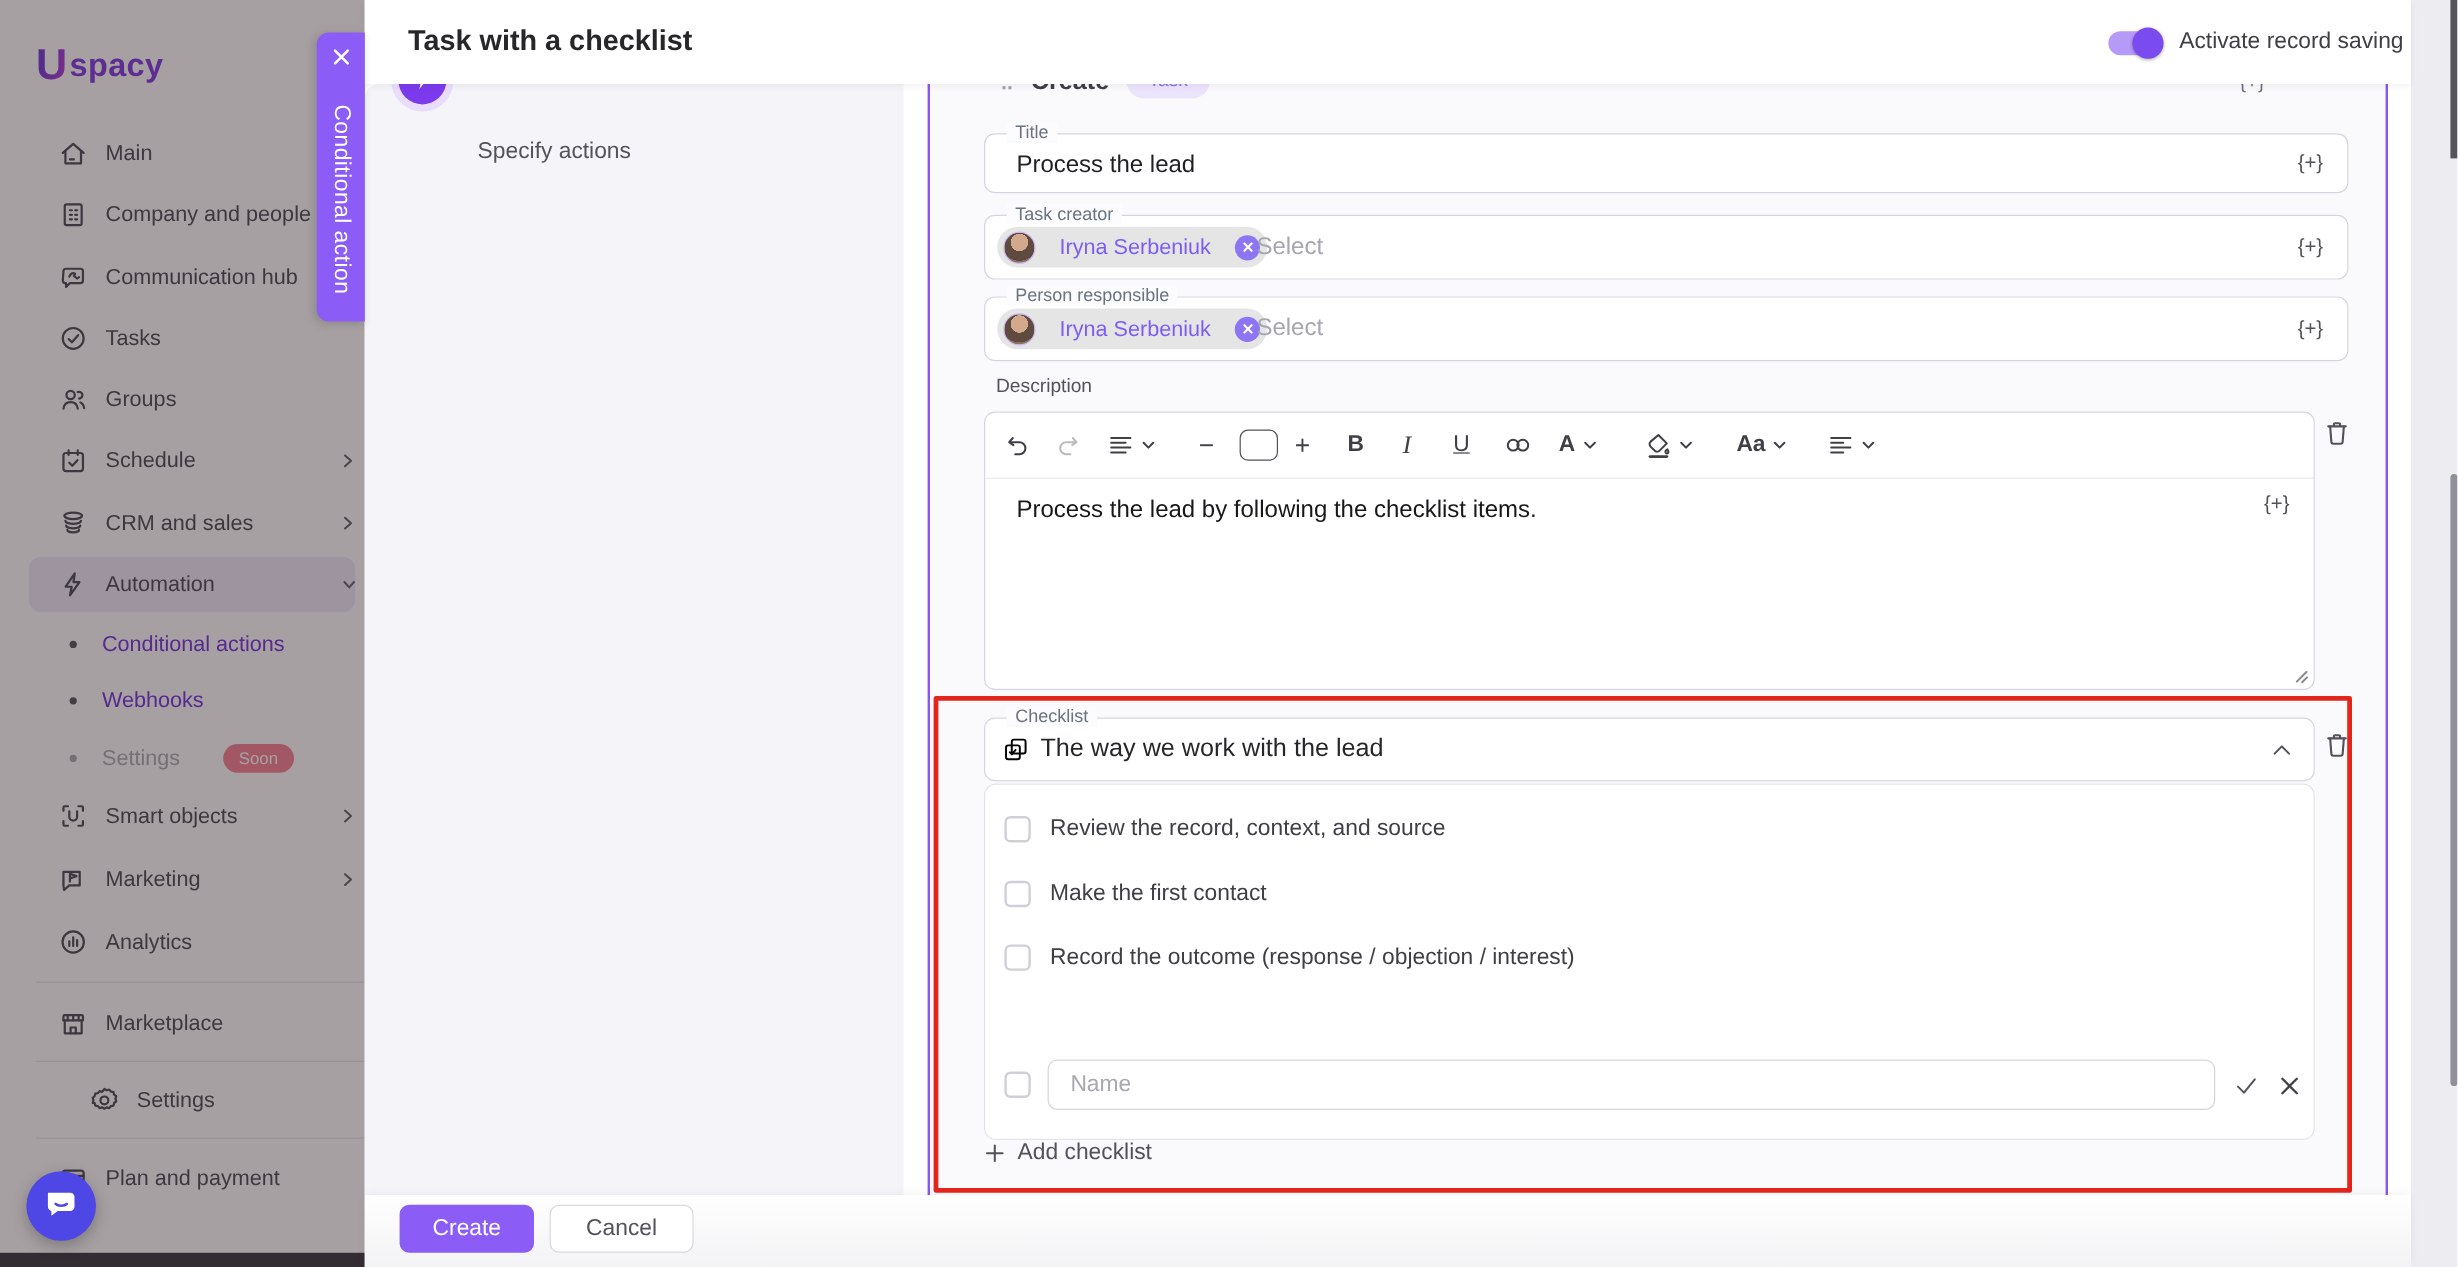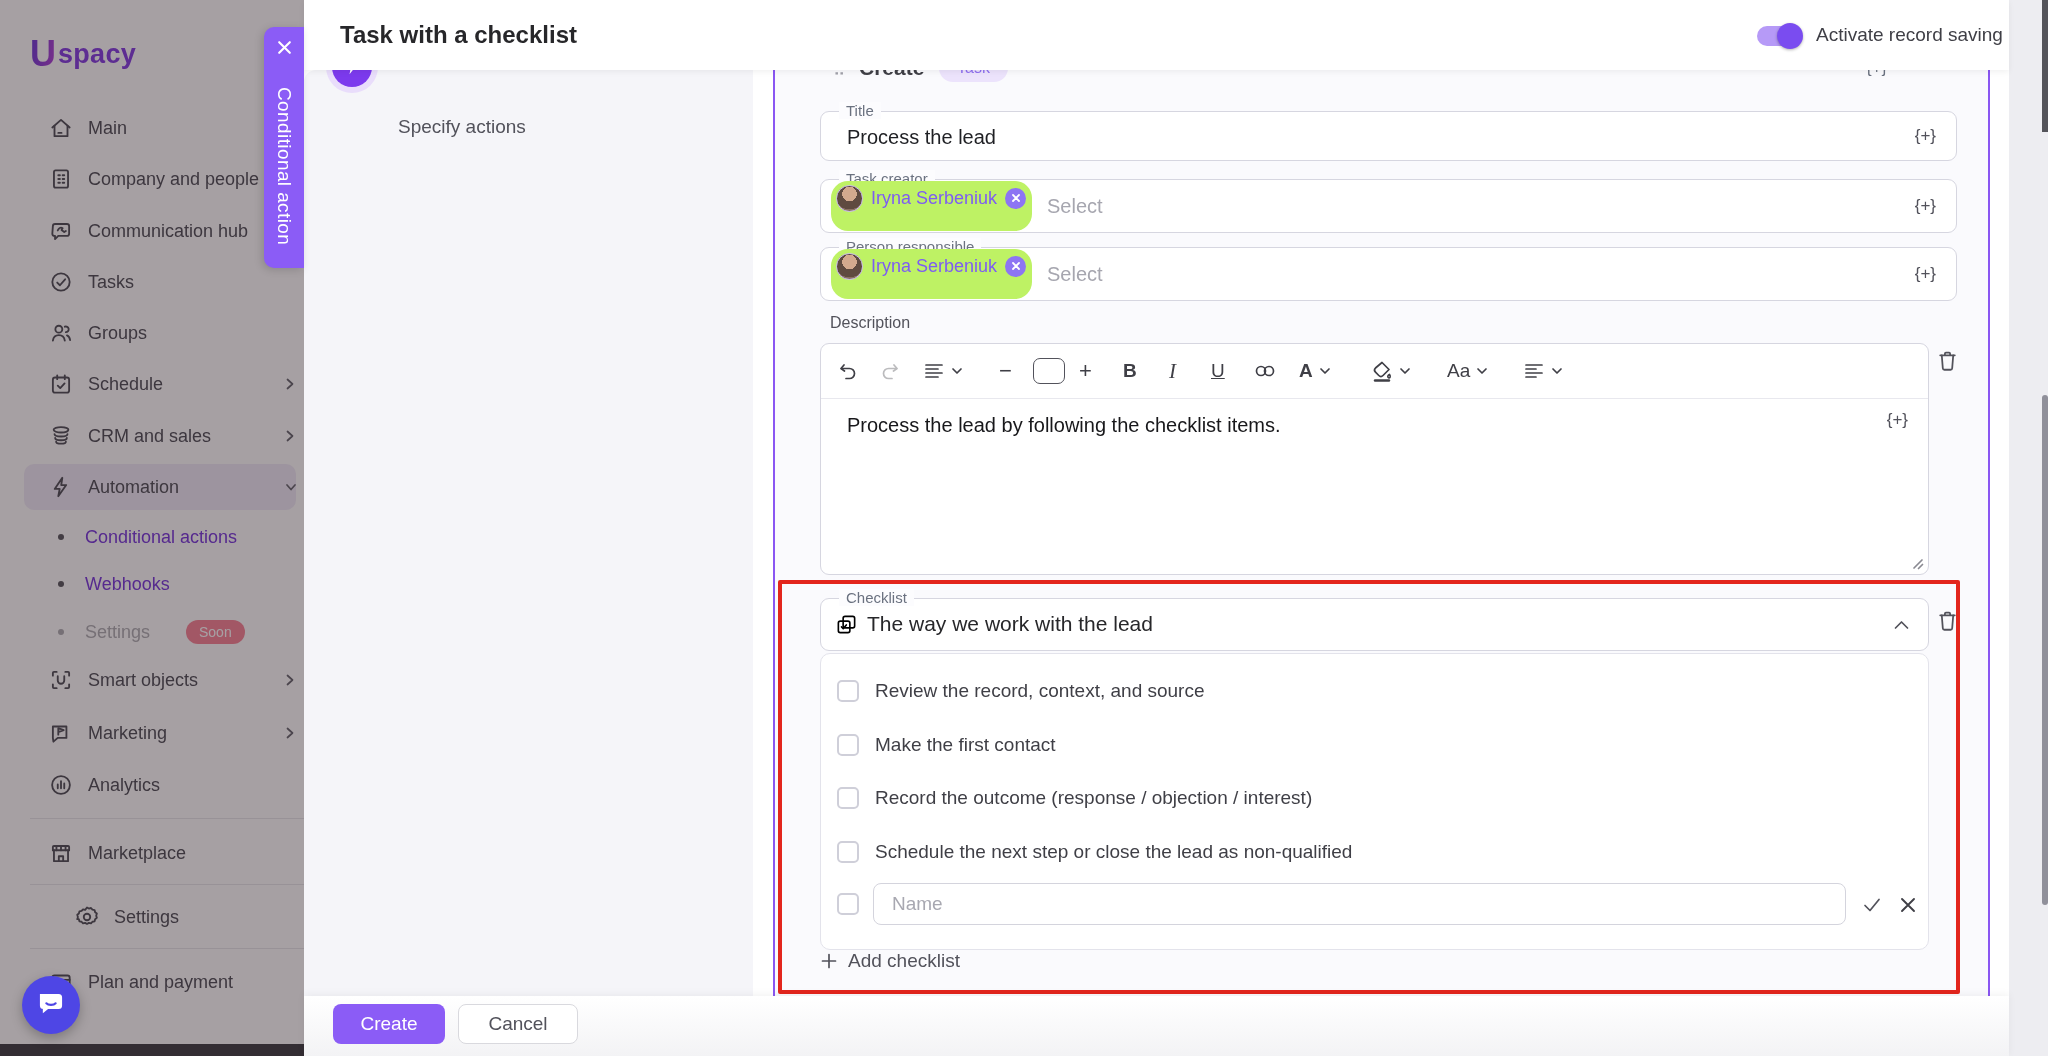--- a/index.html
+++ b/index.html
@@ -48,21 +48,21 @@
   .ghost-dots{position:absolute;left:58px;top:4px;color:#a1a1aa;font-size:17px;letter-spacing:1px;}
   .ghost-create{position:absolute;left:84px;top:0;font-size:21px;font-weight:700;color:#3f3f46;}
   .ghost-pill{position:absolute;left:164px;top:-2px;height:28px;line-height:28px;background:#ece3fc;color:#8f6ff0;border-radius:14px;padding:0 18px;font-size:16px;}
   .ghost-var{position:absolute;left:1091px;top:2px;color:#6b7280;font-size:17px;}
   .ghost-chev{position:absolute;left:1181px;top:2px;color:#6b7280;}
 
   .field{position:absolute;left:45px;width:1137px;background:#fff;border:1.5px solid #d6d6e0;border-radius:9px;box-sizing:border-box;}
   .field-label{position:absolute;left:18px;top:-10px;font-size:15px;color:#6b7280;background:#fcfcfe;padding:0 7px;white-space:nowrap;text-align:right;}
   .field-var{position:absolute;right:20px;top:50%;transform:translateY(-50%);color:#52525b;font-size:17px;}
   .title-input{position:absolute;left:24px;top:0;width:900px;height:100%;border:0;outline:0;background:transparent;font-size:20px;color:#1f2024;font-family:"Liberation Sans",sans-serif;}
-  .chip{position:absolute;left:10px;top:50%;transform:translateY(-50%);height:34px;background:#bef264;border-radius:17px;display:flex;align-items:center;padding:0 6px 16px 5px;gap:8px;}
+  .chip{position:absolute;left:10px;top:50%;transform:translateY(-50%);height:34px;background:#e5e5e5;border-radius:17px;display:flex;align-items:center;padding:0 6px 0 5px;gap:20px;}
   .chip-avatar{width:25px;height:25px;border-radius:50%;background:radial-gradient(circle at 50% 32%,#d3a98e 0 34%,#5f4a40 35% 72%,#8a7163 73%);border:1px solid #cbb9f2;}
   .chip-name{font-size:18px;color:#7d5cf3;white-space:nowrap;}
   .chip-x{width:21px;height:21px;border-radius:50%;background:#8d75f3;display:flex;align-items:center;justify-content:center;color:#fff;}
   .select-ph{position:absolute;left:226px;top:50%;transform:translateY(-50%);font-size:20px;color:#a6a6af;}
 
   .desc-label{position:absolute;left:55px;top:264px;font-size:16px;color:#52525b;}
   .editor{position:absolute;left:45px;top:293px;width:1109px;height:232px;background:#fff;border:1.5px solid #d6d6e0;border-radius:9px;box-sizing:border-box;}
   .tb{position:absolute;top:27px;transform:translateY(-50%);color:#3f3f46;display:flex;align-items:center;gap:5px;}
   .tb-letter{font-size:19px;color:#3f3f46;}
   .editor-sep{position:absolute;left:0;top:54px;width:100%;height:0;border-top:1px solid #e8e8ee;}
@@ -381,21 +381,21 @@
             <svg class="ic" width="22" height="22" viewBox="0 0 22 22">
               <path d="M11 2.5 18 9.5l-6 6a3 3 0 0 1-4.2 0L4.5 12.2a3 3 0 0 1 0-4.2z"></path>
               <path d="M18.5 14.5c.8 1.2 1.2 2.2.5 3-.6.6-1.6.4-2-.4-.4-.9 0-1.8 1.5-2.6z"></path>
               <path d="M4 20.5h14" style="stroke-width:2.4;"></path>
             </svg>
             <svg class="ic" width="14" height="10" viewBox="0 0 14 10">
               <path d="M3 3l4 4 4-4"></path>
             </svg>
           </span>
         <span class="tb" style="left:626px;">
-            <span class="tb-letter" style="font-weight:400;">Aa</span>
+            <span class="tb-letter" style="font-weight:700;">Aa</span>
             <svg class="ic" width="14" height="10" viewBox="0 0 14 10">
               <path d="M3 3l4 4 4-4"></path>
             </svg>
           </span>
         <span class="tb" style="left:702px;">
             <svg class="ic" width="22" height="20" viewBox="0 0 22 20">
               <path d="M3 4h16M3 8h10M3 12h16M3 16h10"></path>
             </svg>
             <svg class="ic" width="14" height="10" viewBox="0 0 14 10">
               <path d="M3 3l4 4 4-4"></path>
@@ -437,24 +437,20 @@
           <span class="cl-text">Review the record, context, and source</span>
         </div>
         <div class="cl-row" style="top:73px;">
           <span class="checkbox"></span>
           <span class="cl-text">Make the first contact</span>
         </div>
         <div class="cl-row" style="top:126px;">
           <span class="checkbox"></span>
           <span class="cl-text">Record the outcome (response / objection / interest)</span>
         </div>
-        <div class="cl-row" style="top:180px;">
-          <span class="checkbox"></span>
-          <span class="cl-text">Schedule the next step or close the lead as non-qualified</span>
-        </div>
 
         <span class="name-cb"></span>
         <input class="name-input" type="text" placeholder="Name" style="">
         <svg class="confirm-ic ic" width="22" height="22" viewBox="0 0 22 22">
             <path d="M4 11.5 9 16.5 18 5.5"></path>
           </svg>
         <svg class="cancel-ic ic" width="22" height="22" viewBox="0 0 22 22" style="stroke-width:1.9;">
             <path d="M5 5l12 12M17 5 5 17"></path>
           </svg>
       </div>

